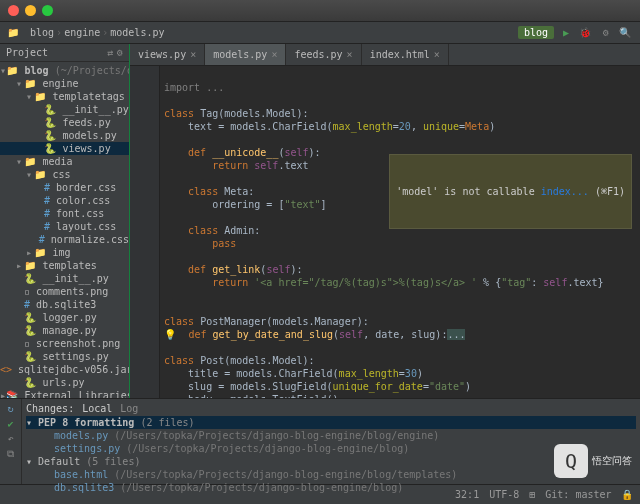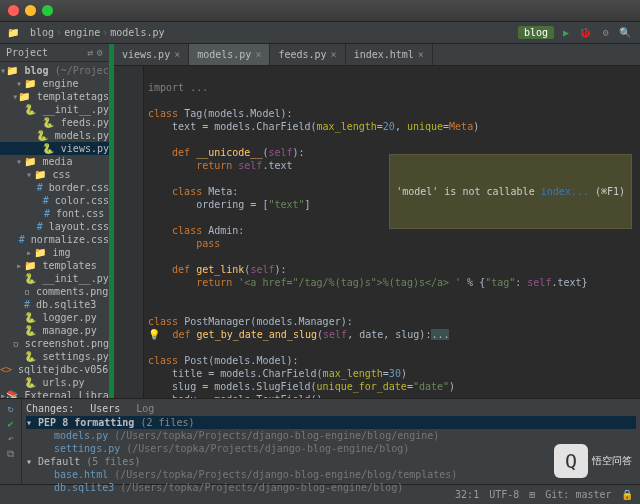--- a/index.html
+++ b/index.html
@@ -8,21 +8,21 @@
 .traffic{display:flex;gap:6px;padding:0 8px}
 .tl{width:11px;height:11px;border-radius:50%}
 .tl.r{background:#ff5f57}.tl.y{background:#ffbd2e}.tl.g{background:#28c940}
 .title{flex:1;text-align:center;color:#ccc;font-size:10px}
 .toolbar{height:22px;background:#3c3f41;display:flex;align-items:center;padding:0 6px;border-bottom:1px solid #222;gap:8px}
 .crumb{color:#bbb;font-size:10px}
 .crumb .sep{color:#666;margin:0 2px}
 .tb-right{margin-left:auto;display:flex;align-items:center;gap:4px}
 .tb-icon{width:16px;height:16px;display:flex;align-items:center;justify-content:center;color:#888}
 .main{display:flex;height:354px}
-.sidebar{width:114px;background:#3c3f41;border-right:5px solid #15803d;overflow:hidden}
+.sidebar{width:130px;background:#3c3f41;border-right:1px solid #15803d;overflow:hidden}
 .sb-head{display:flex;align-items:center;padding:3px 6px;border-bottom:1px solid #2b2b2b;color:#bbb}
 .sb-tree{padding:2px 0}
 .tn{display:flex;align-items:center;padding:1px 0;white-space:nowrap;color:#bbb;font-size:10px}
 .tn.sel{background:#0d293e}
 .ind{display:inline-block}
 .arr{color:#888;width:10px;display:inline-block;text-align:center}
 .py{color:#8888c6}.css{color:#5c9ccc}.html{color:#cc7832}.folder{color:#9aa7b0}.txt{color:#aaa}
 .editor{flex:1;background:#2b2b2b;display:flex;flex-direction:column;position:relative}
 .tabs{height:22px;background:#3c3f41;display:flex;border-bottom:1px solid #222}
 .tab{padding:3px 8px;display:flex;align-items:center;gap:4px;color:#bbb;border-right:1px solid #2b2b2b;font-size:10px}
@@ -31,21 +31,21 @@
 .code-area{flex:1;display:flex;overflow:hidden;position:relative}
 .gutter{width:30px;background:#313335;border-right:1px solid #222}
 .code{flex:1;padding:2px 4px;line-height:13px;font-size:10px;white-space:pre;color:#a9b7c6;position:relative}
 .kw{color:#cc7832}.fn{color:#ffc66d}.str{color:#6a8759}.num{color:#6897bb}.self{color:#94558d}.dec{color:#bbb529}.cmt{color:#808080}.cls{color:#a9b7c6}
 .bulb{color:#ffc66d}
 .tooltip{position:absolute;right:8px;top:88px;background:#4a4a2f;border:1px solid #5a5a3f;padding:4px 6px;font-size:9px;color:#ccc;line-height:13px}
 .tooltip a{color:#287bde}
 .changes{height:86px;background:#3c3f41;border-top:1px solid #222;display:flex}
 .ch-gut{width:22px;background:#3c3f41;border-right:1px solid #2b2b2b;display:flex;flex-direction:column;align-items:center;padding-top:4px;gap:4px}
 .ch-body{flex:1;padding:2px 4px;font-size:10px;color:#bbb}
-.ch-tabs{display:flex;gap:16px;padding:2px 0;color:#888}
+.ch-tabs{display:flex;gap:8px;padding:2px 0;color:#888}
 .ch-tabs span.act{color:#ccc}
 .ch-item{padding:1px 0 1px 0}
 .ch-item.l2{padding-left:28px}
 .status{height:20px;background:#3c3f41;border-top:1px solid #222;display:flex;align-items:center;padding:0 6px;font-size:9px;color:#999;gap:12px}
 .status .r{margin-left:auto;display:flex;gap:10px;align-items:center}
 .watermark{position:absolute;right:8px;bottom:26px;opacity:.85;color:#fff;font-size:13px;display:flex;align-items:center;gap:4px}
 .wm-logo{width:34px;height:34px;background:#fff;border-radius:6px;display:flex;align-items:center;justify-content:center;font-size:20px;color:#333}
 </style>
 </head>
 <body>
@@ -178,21 +178,21 @@
 <div class="changes">
   <div class="ch-gut">
     <span style="color:#6897bb">↻</span>
     <span style="color:#499c54">✔</span>
     <span style="color:#888">↶</span>
     <span style="color:#888">⧉</span>
   </div>
   <div class="ch-body">
     <div class="ch-tabs">
       <span class="act">Changes:</span>
-      <span class="act">Users</span>
+      <span class="act">Local</span>
       <span>Log</span>
     </div>
     <div class="ch-item" style="background:#0d293e">▾ <b>PEP 8 formatting</b> <span style="color:#888">(2 files)</span></div>
     <div class="ch-item l2"><span style="color:#6897bb">models.py</span> <span style="color:#777">(/Users/topka/Projects/django-blog-engine/blog/engine)</span></div>
     <div class="ch-item l2"><span style="color:#6897bb">settings.py</span> <span style="color:#777">(/Users/topka/Projects/django-blog-engine/blog)</span></div>
     <div class="ch-item">▾ <span>Default</span> <span style="color:#888">(5 files)</span></div>
     <div class="ch-item l2"><span style="color:#6897bb">base.html</span> <span style="color:#777">(/Users/topka/Projects/django-blog-engine/blog/templates)</span></div>
     <div class="ch-item l2"><span style="color:#6897bb">db.sqlite3</span> <span style="color:#777">(/Users/topka/Projects/django-blog-engine/blog)</span></div>
   </div>
 </div>

